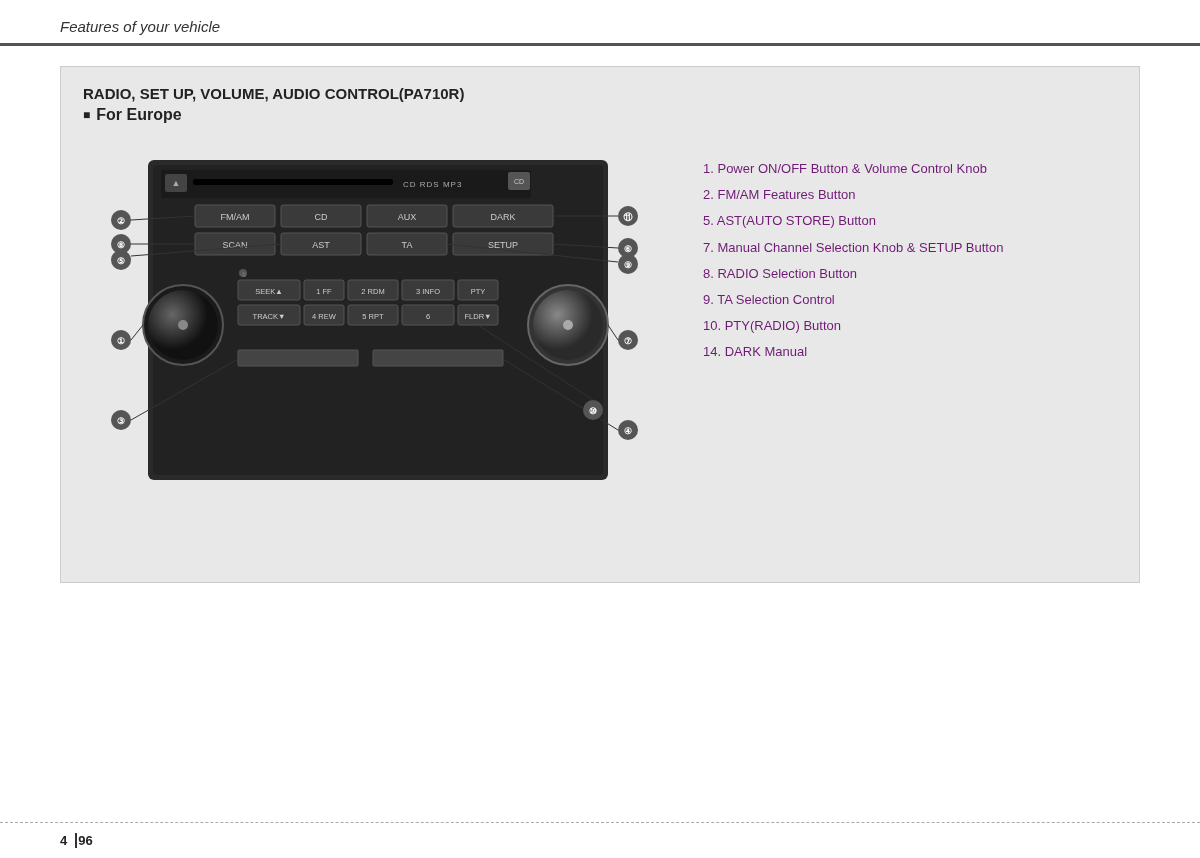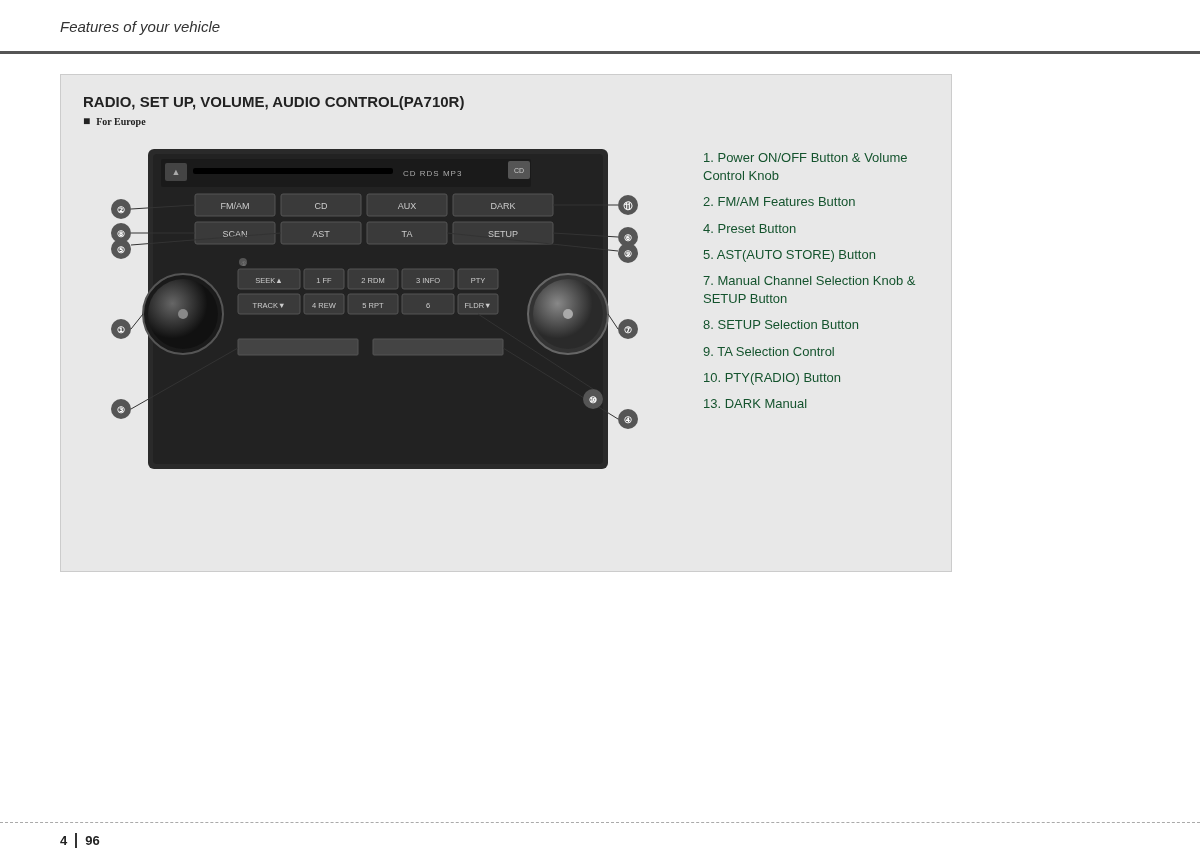--- a/index.html
+++ b/index.html
@@ -8,55 +8,55 @@
       height: 858px;
       background: #ffffff;
       font-family: Arial, sans-serif;
       font-size: 14px;
       color: #222;
       overflow: hidden;
     }
 
     
     .page-header {
-      padding: 18px 60px 16px 60px;
+      padding: 18px 60px 8px 60px;
       border-bottom: 3px solid #555;
       margin-bottom: 0;
     }
     .page-header-title {
       font-size: 15px;
       color: #333;
       font-style: italic;
     }
 
     
     .main-content {
       padding: 20px 60px;
     }
 
     
     .gray-box {
       background: #e8e8e8;
       border: 1px solid #ccc;
       padding: 18px 22px 22px 22px;
-      width: 892px;
+      width: 1080px;
     }
 
     .section-title {
       font-size: 15px;
       font-weight: bold;
       margin-bottom: 4px;
     }
     .section-subtitle {
-      font-size: 10px;
+      font-size: 16px;
       font-weight: bold;
+      margin-bottom: 16px;
       display: flex;
       align-items: center;
       gap: 6px;
-      font-family: Liberation Serif, serif;
     }
     .section-subtitle::before {
       content: '■';
       font-size: 12px;
     }
 
     
     .inner-layout {
       display: flex;
       gap: 30px;
@@ -65,21 +65,21 @@
 
     
     .features-list {
       flex: 1;
       padding-top: 20px;
     }
     .feature-item {
       margin-bottom: 8px;
       font-size: 13px;
       line-height: 1.4;
-      color: #14532d;
+      color: #701a75;
     }
 
     
     .page-footer {
       position: absolute;
       bottom: 0;
       left: 0;
       right: 0;
       border-top: 1px dashed #aaa;
       padding: 10px 60px;
@@ -94,21 +94,21 @@
     }
     .page-num-left {
       font-size: 13px;
       font-weight: bold;
       padding-right: 8px;
       border-right: 2px solid #333;
     }
     .page-num-right {
       font-size: 13px;
       font-weight: bold;
-      padding-left: 8px;
+      padding-left: 1px;
     }
 
     
     .diagram-svg-wrapper {
       position: relative;
       width: 590px;
       height: 420px;
     }
 
   </style>
@@ -273,39 +273,36 @@
       </div>
 
       <div class="features-list">
         <div class="feature-item">
           <span>1. </span><span>Power ON/OFF Button &amp; Volume Control Knob</span>
         </div>
         <div class="feature-item">
           <span>2. </span><span>FM/AM Features Button</span>
         </div>
         <div class="feature-item">
-          <span>4. </span><span>Preset Button</span>
-        </div>
-        <div class="feature-item">
           <span>5. </span><span>AST(AUTO STORE) Button</span>
         </div>
         <div class="feature-item">
           <span>7. </span><span>Manual Channel Selection Knob &amp; SETUP Button</span>
         </div>
         <div class="feature-item">
-          <span>8. </span><span>SETUP Selection Button</span>
+          <span>8. </span><span>RADIO Selection Button</span>
         </div>
         <div class="feature-item">
           <span>9. </span><span>TA Selection Control</span>
         </div>
         <div class="feature-item">
           <span>10. </span><span>PTY(RADIO) Button</span>
         </div>
         <div class="feature-item">
-          <span>13. </span><span>DARK Manual</span>
+          <span>14. </span><span>DARK Manual</span>
         </div>
       </div>
 
     </div>
   </div>
 </div>
 
 <div class="page-footer">
   <div class="page-num-section">
     <span class="page-num-left">4</span>

